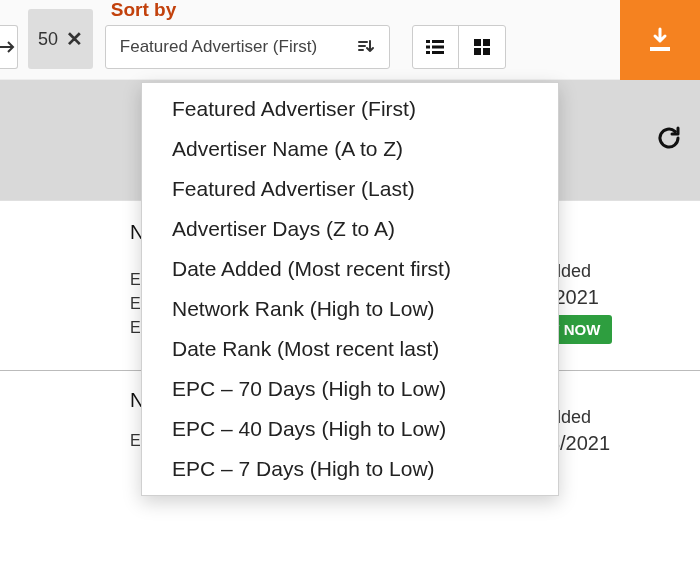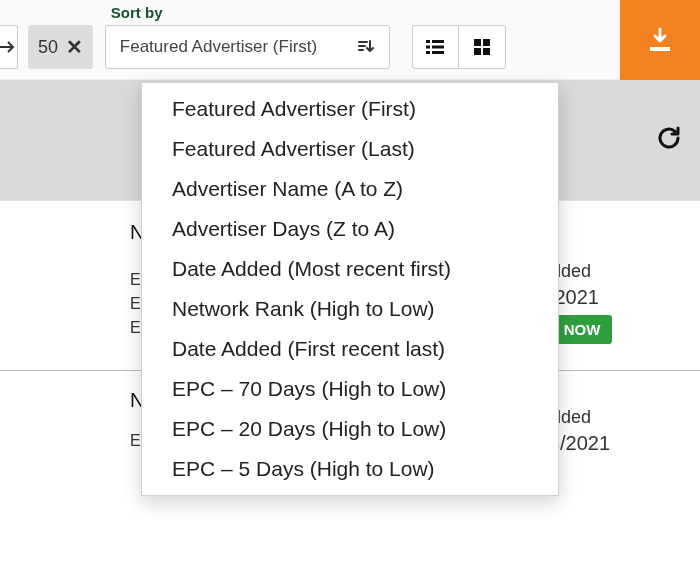--- a/index.html
+++ b/index.html
@@ -32,21 +32,21 @@
     cursor: pointer;
   }
   .arrow-btn {
     width: 28px;
     border-left: none;
     border-radius: 0 3px 3px 0;
     margin-left: -10px;
     padding-left: 6px;
   }
   .pg-chip {
-    height: 44px;
+    height: 60px;
     background: #ddd;
     border-radius: 3px;
     display: flex;
     align-items: center;
     padding: 0 10px;
     margin-left: 10px;
     font-size: 18px;
     color: #333;
   }
   .pg-chip .x {
@@ -54,23 +54,23 @@
     font-weight: bold;
     font-size: 20px;
     cursor: pointer;
   }
   .sort-group {
     display: flex;
     flex-direction: column;
     margin-left: 12px;
   }
   .sort-label {
-    font-size: 15px;
+    font-size: 19px;
     font-weight: 700;
-    color: #14532d;
+    color: #c2410c;
     margin-bottom: 4px;
     padding-left: 6px;
   }
   .sort-select {
     height: 44px;
     border: 1px solid #ccc;
     background: #fff;
     border-radius: 3px;
     display: flex;
     align-items: center;
@@ -277,22 +277,22 @@
   <div class="avatar">
     <svg width="44" height="44" viewBox="0 0 44 44">
       <circle cx="22" cy="14" r="8" fill="#111"></circle>
       <path d="M6 40c0-10 8-14 16-14s16 4 16 14" fill="#111"></path>
     </svg>
   </div>
 </div>
 
 <div class="dropdown" id="dd">
     <div class="dd-item">Featured Advertiser (First)</div>
+    <div class="dd-item">Advertiser Name (A to Z)</div>
     <div class="dd-item">Featured Advertiser (Last)</div>
-    <div class="dd-item">Advertiser Name (A to Z)</div>
     <div class="dd-item">Advertiser Days (Z to A)</div>
     <div class="dd-item">Date Added (Most recent first)</div>
     <div class="dd-item">Network Rank (High to Low)</div>
-    <div class="dd-item">Date Added (First recent last)</div>
+    <div class="dd-item">Date Rank (Most recent last)</div>
     <div class="dd-item">EPC – 70 Days (High to Low)</div>
-    <div class="dd-item">EPC – 20 Days (High to Low)</div>
-    <div class="dd-item">EPC – 5 Days (High to Low)</div>
+    <div class="dd-item">EPC – 40 Days (High to Low)</div>
+    <div class="dd-item">EPC – 7 Days (High to Low)</div>
   </div>
 
 </body></html>

